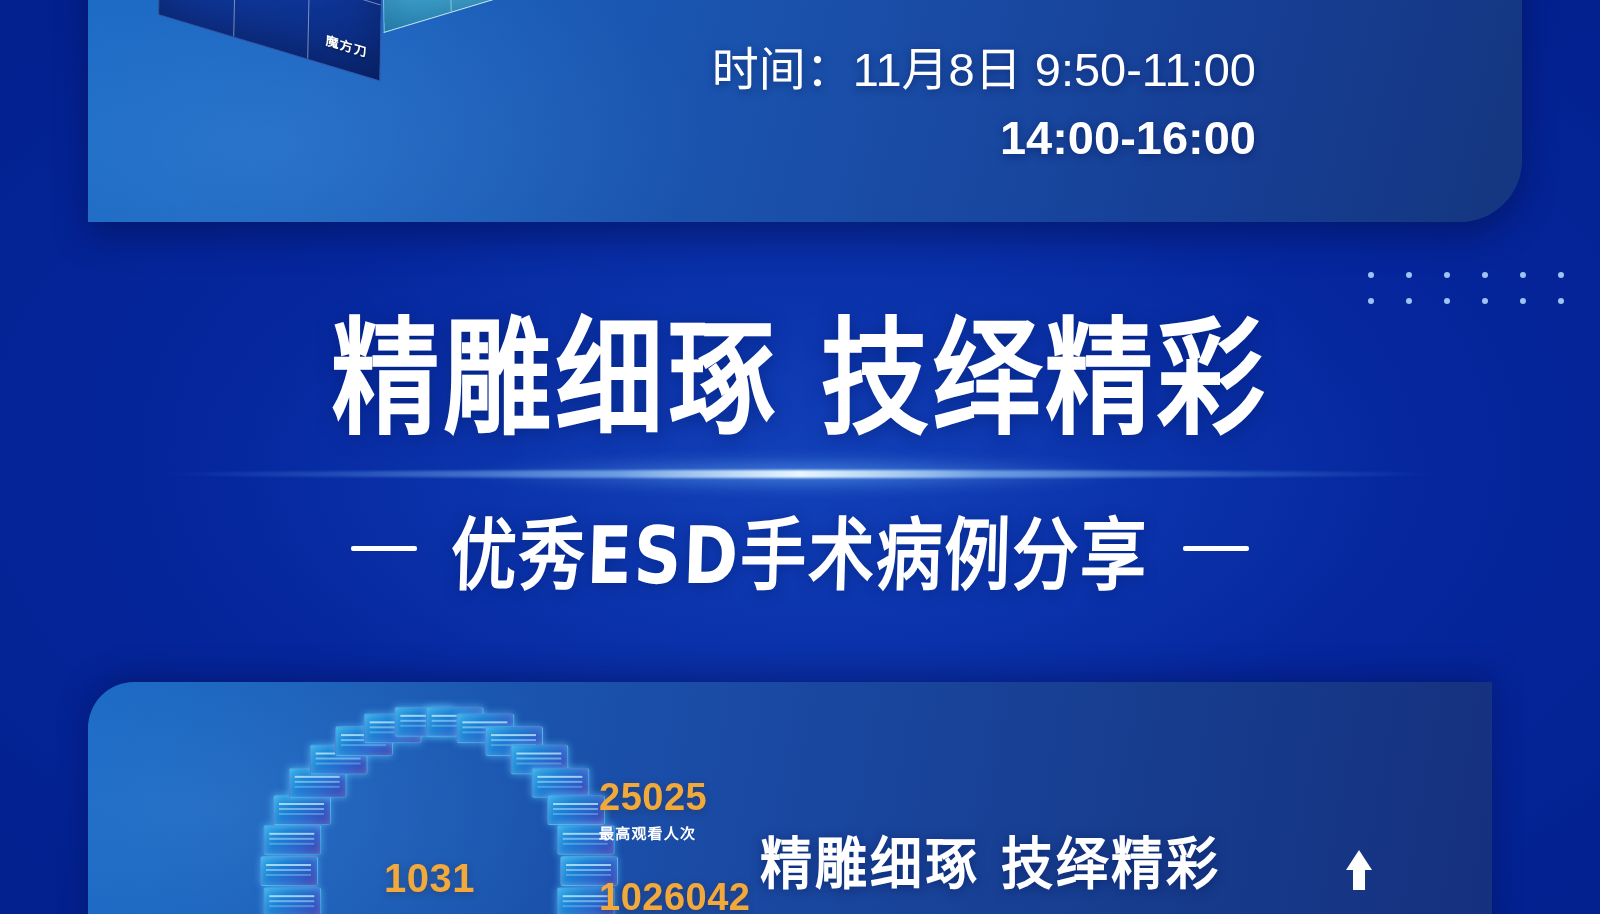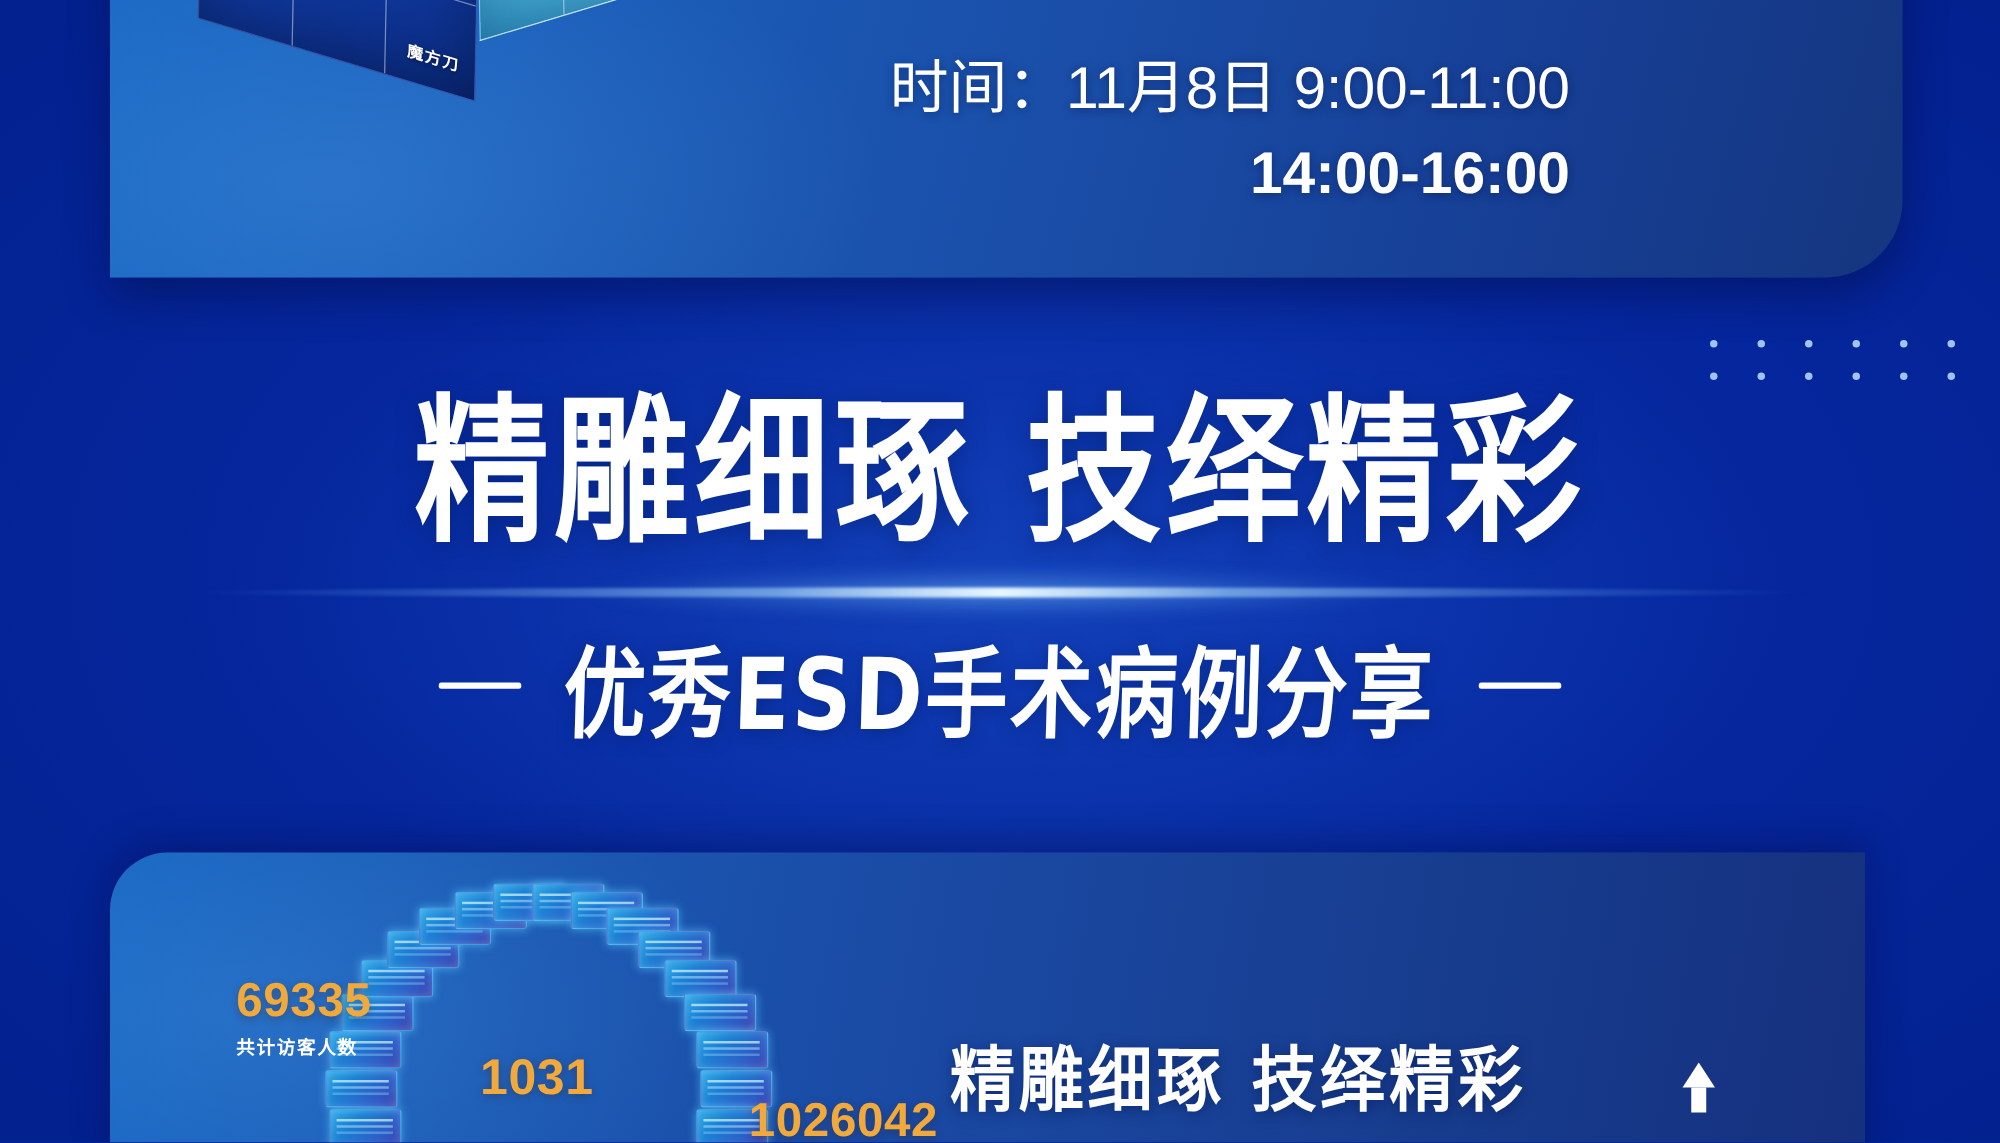--- a/index.html
+++ b/index.html
@@ -200,21 +200,21 @@
     line-height:1.02; letter-spacing:.5px;
     text-shadow:0 2px 7px rgba(60,25,0,.30);
   }
   .stat .lbl {
     margin-top:5px;
     font-size:15px; font-weight:700; color:#FFFFFF;
     letter-spacing:1.2px;
   }
   .stat-a { left:101px; top:100px; }
   .stat-b { left:511px; top:96px; }
-  .stat-c { left:296px; top:160px; }
+  .stat-c { left:296px; top:176px; }
   .stat-c .num { font-size:40px; }
   .stat-d { left:511px; top:196px; }
 
   .bc-title {
     position:absolute; left:672px; top:140px;
     font-family:"DejaVu Sans", sans-serif;
     font-size:52px; font-weight:700; color:#FFFFFF;
     letter-spacing:3px; white-space:nowrap;
     transform:scaleY(1.1);
     text-shadow:0 2px 10px rgba(0,20,80,.5);
@@ -253,21 +253,21 @@
         <div class="cube-label">魔方刀</div>
       </div>
       <div class="cube-face cube-right">
 
         <div class="grid-line gl-v" style="left:66px;"></div>
 
       </div>
     </div>
 
     <div class="time-block">
-      <div>时间：11月8日 9:00-11:00</div>
+      <div>时间：11月8日 9:50-11:00</div>
       <div class="time-line-2">14:00-16:00</div>
     </div>
   </div>
 
   <div class="dot-grid">
     <i></i>
       <i></i>
     <i></i>
       <i></i>
     <i></i>
@@ -311,25 +311,25 @@
       <i style="transform:rotate(264deg) translate(150px) rotate(-264deg);"></i>
       <i style="transform:rotate(276deg) translate(150px) rotate(-276deg);"></i>
       <i style="transform:rotate(288deg) translate(150px) rotate(-288deg);"></i>
       <i style="transform:rotate(300deg) translate(150px) rotate(-300deg);"></i>
       <i style="transform:rotate(312deg) translate(150px) rotate(-312deg);"></i>
       <i style="transform:rotate(324deg) translate(150px) rotate(-324deg);"></i>
       <i style="transform:rotate(336deg) translate(150px) rotate(-336deg);"></i>
       <i style="transform:rotate(348deg) translate(150px) rotate(-348deg);"></i>
     </div>
 
-    <div class="stat stat-a">
-      <div class="num">69335</div>
-      <div class="lbl">共计访客人数</div>
-    </div>
-
+
+    <div class="stat stat-b">
+      <div class="num">25025</div>
+      <div class="lbl">最高观看人次</div>
+    </div>
 
     <div class="stat stat-c">
       <div class="num">1031</div>
     </div>
 
     <div class="stat stat-d">
       <div class="num">1026042</div>
     </div>
 
     <div class="bc-title">精雕细琢 技绎精彩</div>

